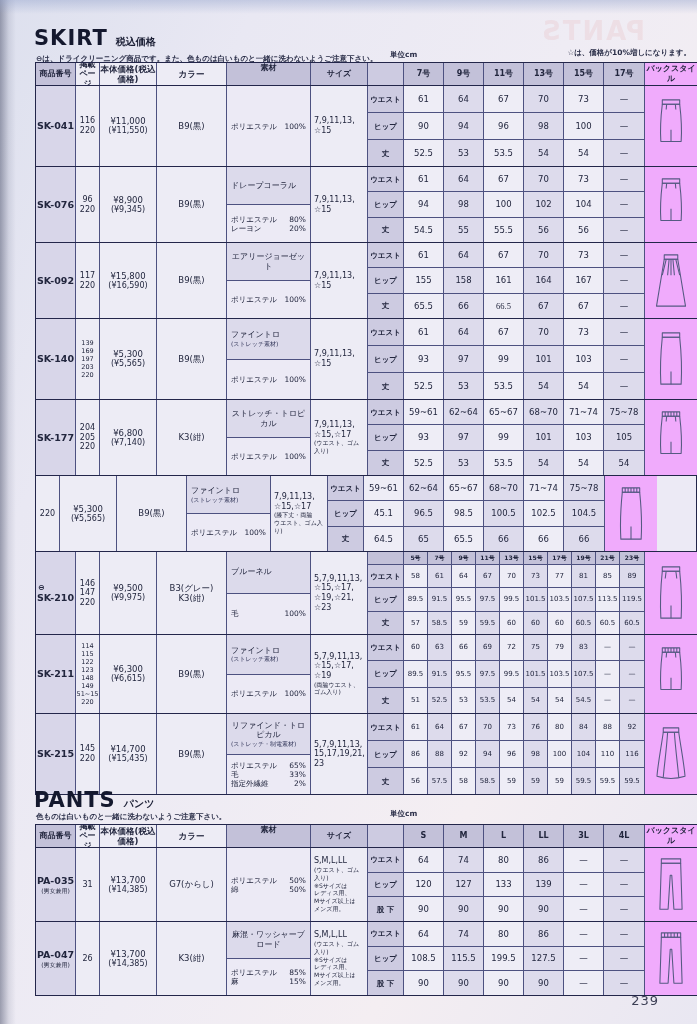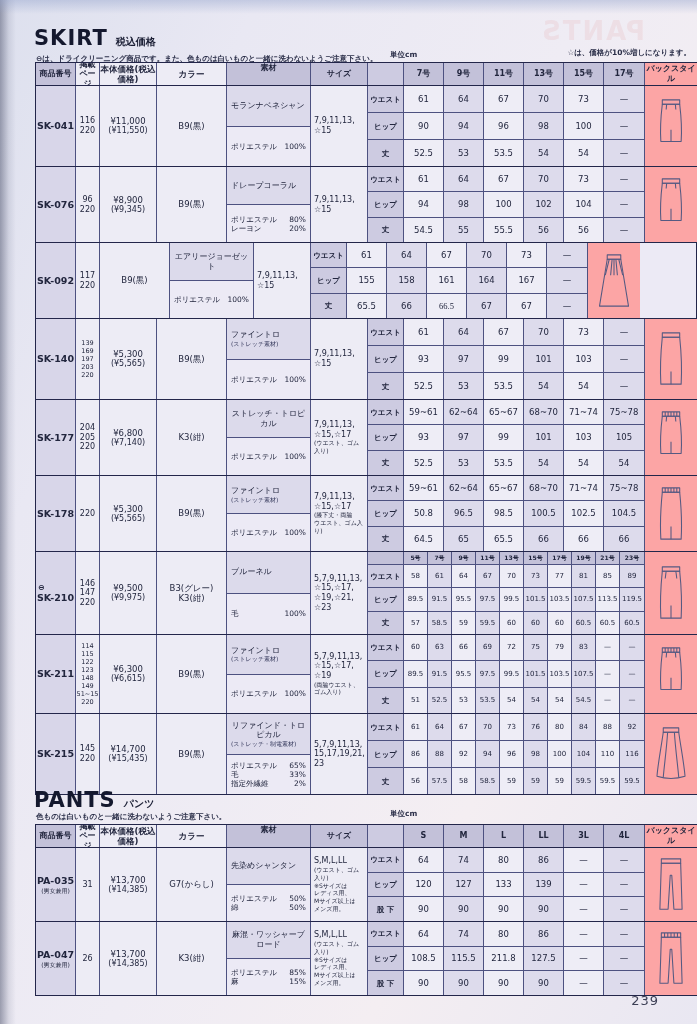--- a/index.html
+++ b/index.html
@@ -27,21 +27,21 @@
   .cell:last-child{border-right:none;}
   .hd{background:#c3c1d9;font-size:8px;font-weight:bold;}
   .c-code{flex:0 0 40px;background:#d8d6e9;font-weight:bold;font-size:9.5px;}
   .c-page{flex:0 0 24px;background:#edecf5;font-size:8px;}
   .c-page.tiny{font-size:6.5px;line-height:1.25;}
   .c-price{flex:0 0 57px;background:#edecf5;font-size:8.5px;}
   .c-color{flex:0 0 70px;background:#edecf5;font-size:8.5px;}
   .c-mat{flex:0 0 84px;padding:0;align-items:stretch;justify-content:flex-start;}
   .c-size{flex:0 0 57px;background:#edecf5;font-size:8px;align-items:flex-start;
     justify-content:center;text-align:left;padding:2px 3px;white-space:pre-line;}
-  .c-back{flex:0 0 52px;background:#fca5a5;}
+  .c-back{flex:0 0 52px;background:#f0abfc;}
   .hd.c-code,.hd.c-size{background:#c3c1d9;font-size:8px;font-weight:bold;align-items:center;text-align:center;padding:0;}
   .mat-top{flex:1;background:#dcdaeb;border-bottom:1px solid #4d5180;display:flex;flex-direction:column;
     align-items:flex-start;justify-content:center;padding:1px 4px;font-size:8px;}
   .mat-bot{flex:1;background:#eceaf5;display:flex;flex-direction:column;justify-content:center;padding:1px 4px;font-size:7.5px;}
   .mat-note{font-size:6px;color:#33375a;}
   .comp-line{display:flex;justify-content:space-between;width:100%;}
   .size-note{font-size:6px;white-space:pre-line;line-height:1.3;}
   .meas{flex:0 0 276px;display:flex;flex-direction:column;padding:0;align-items:stretch;border-right:1px solid #4d5180;box-sizing:border-box;}
   .mrow{display:flex;flex:1 1 0;align-items:stretch;}
   .mrow + .mrow{border-top:1px solid #4d5180;}
@@ -99,23 +99,20 @@
           <div>220</div>
         </div>
         <div class="cell c-price">
           <div>¥11,000</div>
           <div class="price-tax">(¥11,550)</div>
         </div>
         <div class="cell c-color">
           <div>B9(黒)</div>
         </div>
         <div class="cell c-mat">
-          <div class="mat-top">
-            <div>モランナベネシャン</div>
-          </div>
           <div class="mat-bot">
             <div class="comp-line">
               <div>ポリエステル</div>
               <div>100%</div>
             </div>
           </div>
         </div>
         <div class="cell c-size"><div>7,9,11,13,
 ☆15</div></div>
         <div class="meas">
@@ -228,20 +225,24 @@
           </svg>
         </div>
       </div>
       <div class="trow prow" style="height: 75px;">
         <div class="cell c-code">
           <div>SK-092</div>
         </div>
         <div class="cell c-page">
           <div>117</div>
           <div>220</div>
+        </div>
+        <div class="cell c-price">
+          <div>¥15,800</div>
+          <div class="price-tax">(¥16,590)</div>
         </div>
         <div class="cell c-color">
           <div>B9(黒)</div>
         </div>
         <div class="cell c-mat">
           <div class="mat-top">
             <div>エアリージョーゼット</div>
           </div>
           <div class="mat-bot">
             <div class="comp-line">
@@ -429,23 +430,20 @@
             <line x1="25" y1="3" x2="25" y2="7.5" fill="none" stroke="#555a82" stroke-width="1.1" stroke-linejoin="round"></line>
             <line x1="28" y1="3" x2="28" y2="7.5" fill="none" stroke="#555a82" stroke-width="1.1" stroke-linejoin="round"></line>
             <path d="M13 7.5 C11.5 20 10.5 32 11.5 46 L32.5 46 C33.5 32 32.5 20 31 7.5 Z" fill="none" stroke="#555a82" stroke-width="1.1" stroke-linejoin="round"></path>
             <line x1="22" y1="34" x2="22" y2="46" fill="none" stroke="#555a82" stroke-width="1.1" stroke-linejoin="round"></line>
             <line x1="17.5" y1="7.5" x2="17" y2="13" fill="none" stroke="#555a82" stroke-width="1.1" stroke-linejoin="round"></line>
             <line x1="26.5" y1="7.5" x2="27" y2="13" fill="none" stroke="#555a82" stroke-width="1.1" stroke-linejoin="round"></line>
           </svg>
         </div>
       </div>
       <div class="trow prow" style="height: 75px;">
-        <div class="cell c-code">
-          <div>SK-178</div>
-        </div>
         <div class="cell c-page">
           <div>220</div>
         </div>
         <div class="cell c-price">
           <div>¥5,300</div>
           <div class="price-tax">(¥5,565)</div>
         </div>
         <div class="cell c-color">
           <div>B9(黒)</div>
         </div>
@@ -469,21 +467,21 @@
             <div class="cell m-label">ウエスト</div>
             <div class="cell m-val" style="flex: 0 0 40px;">59~61</div>
             <div class="cell m-val shade" style="flex: 0 0 40px;">62~64</div>
             <div class="cell m-val" style="flex: 0 0 40px;">65~67</div>
             <div class="cell m-val shade" style="flex: 0 0 40px;">68~70</div>
             <div class="cell m-val" style="flex: 0 0 40px;">71~74</div>
             <div class="cell m-val shade" style="flex: 0 0 40px;">75~78</div>
           </div>
           <div class="mrow">
             <div class="cell m-label">ヒップ</div>
-            <div class="cell m-val" style="flex: 0 0 40px;">50.8</div>
+            <div class="cell m-val" style="flex: 0 0 40px;">45.1</div>
             <div class="cell m-val shade" style="flex: 0 0 40px;">96.5</div>
             <div class="cell m-val" style="flex: 0 0 40px;">98.5</div>
             <div class="cell m-val shade" style="flex: 0 0 40px;">100.5</div>
             <div class="cell m-val" style="flex: 0 0 40px;">102.5</div>
             <div class="cell m-val shade" style="flex: 0 0 40px;">104.5</div>
           </div>
           <div class="mrow">
             <div class="cell m-label">丈</div>
             <div class="cell m-val" style="flex: 0 0 40px;">64.5</div>
             <div class="cell m-val shade" style="flex: 0 0 40px;">65</div>
@@ -820,23 +818,20 @@
           <div>31</div>
         </div>
         <div class="cell c-price">
           <div>¥13,700</div>
           <div class="price-tax">(¥14,385)</div>
         </div>
         <div class="cell c-color">
           <div>G7(からし)</div>
         </div>
         <div class="cell c-mat">
-          <div class="mat-top">
-            <div>先染めシャンタン</div>
-          </div>
           <div class="mat-bot">
             <div class="comp-line">
               <div>ポリエステル</div>
               <div>50%</div>
             </div>
             <div class="comp-line">
               <div>綿</div>
               <div>50%</div>
             </div>
           </div>
@@ -924,21 +919,21 @@
             <div class="cell m-val shade" style="flex: 0 0 40px;">74</div>
             <div class="cell m-val" style="flex: 0 0 40px;">80</div>
             <div class="cell m-val shade" style="flex: 0 0 40px;">86</div>
             <div class="cell m-val" style="flex: 0 0 40px;">—</div>
             <div class="cell m-val shade" style="flex: 0 0 40px;">—</div>
           </div>
           <div class="mrow">
             <div class="cell m-label">ヒップ</div>
             <div class="cell m-val" style="flex: 0 0 40px;">108.5</div>
             <div class="cell m-val shade" style="flex: 0 0 40px;">115.5</div>
-            <div class="cell m-val" style="flex: 0 0 40px;">211.8</div>
+            <div class="cell m-val" style="flex: 0 0 40px;">199.5</div>
             <div class="cell m-val shade" style="flex: 0 0 40px;">127.5</div>
             <div class="cell m-val" style="flex: 0 0 40px;">—</div>
             <div class="cell m-val shade" style="flex: 0 0 40px;">—</div>
           </div>
           <div class="mrow">
             <div class="cell m-label">股 下</div>
             <div class="cell m-val" style="flex: 0 0 40px;">90</div>
             <div class="cell m-val shade" style="flex: 0 0 40px;">90</div>
             <div class="cell m-val" style="flex: 0 0 40px;">90</div>
             <div class="cell m-val shade" style="flex: 0 0 40px;">90</div>

